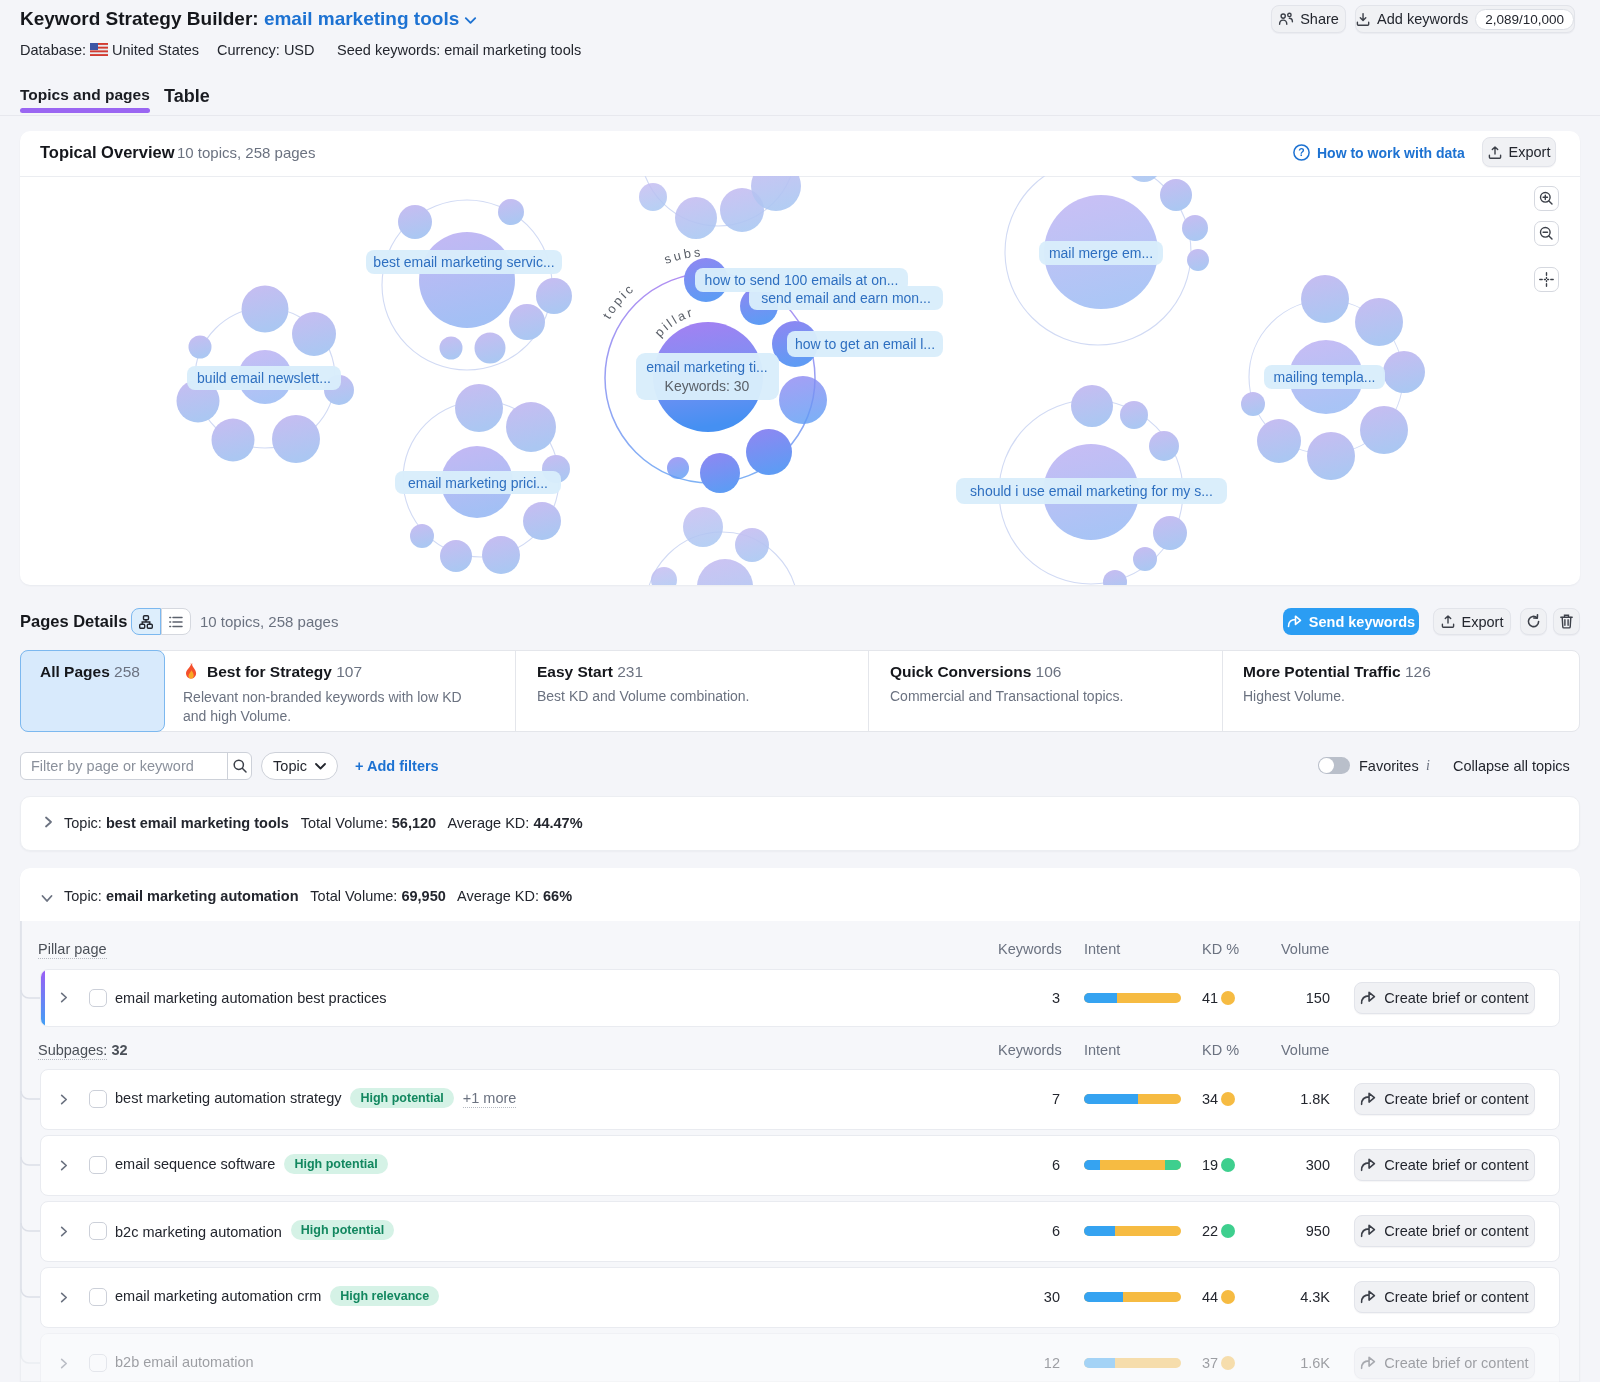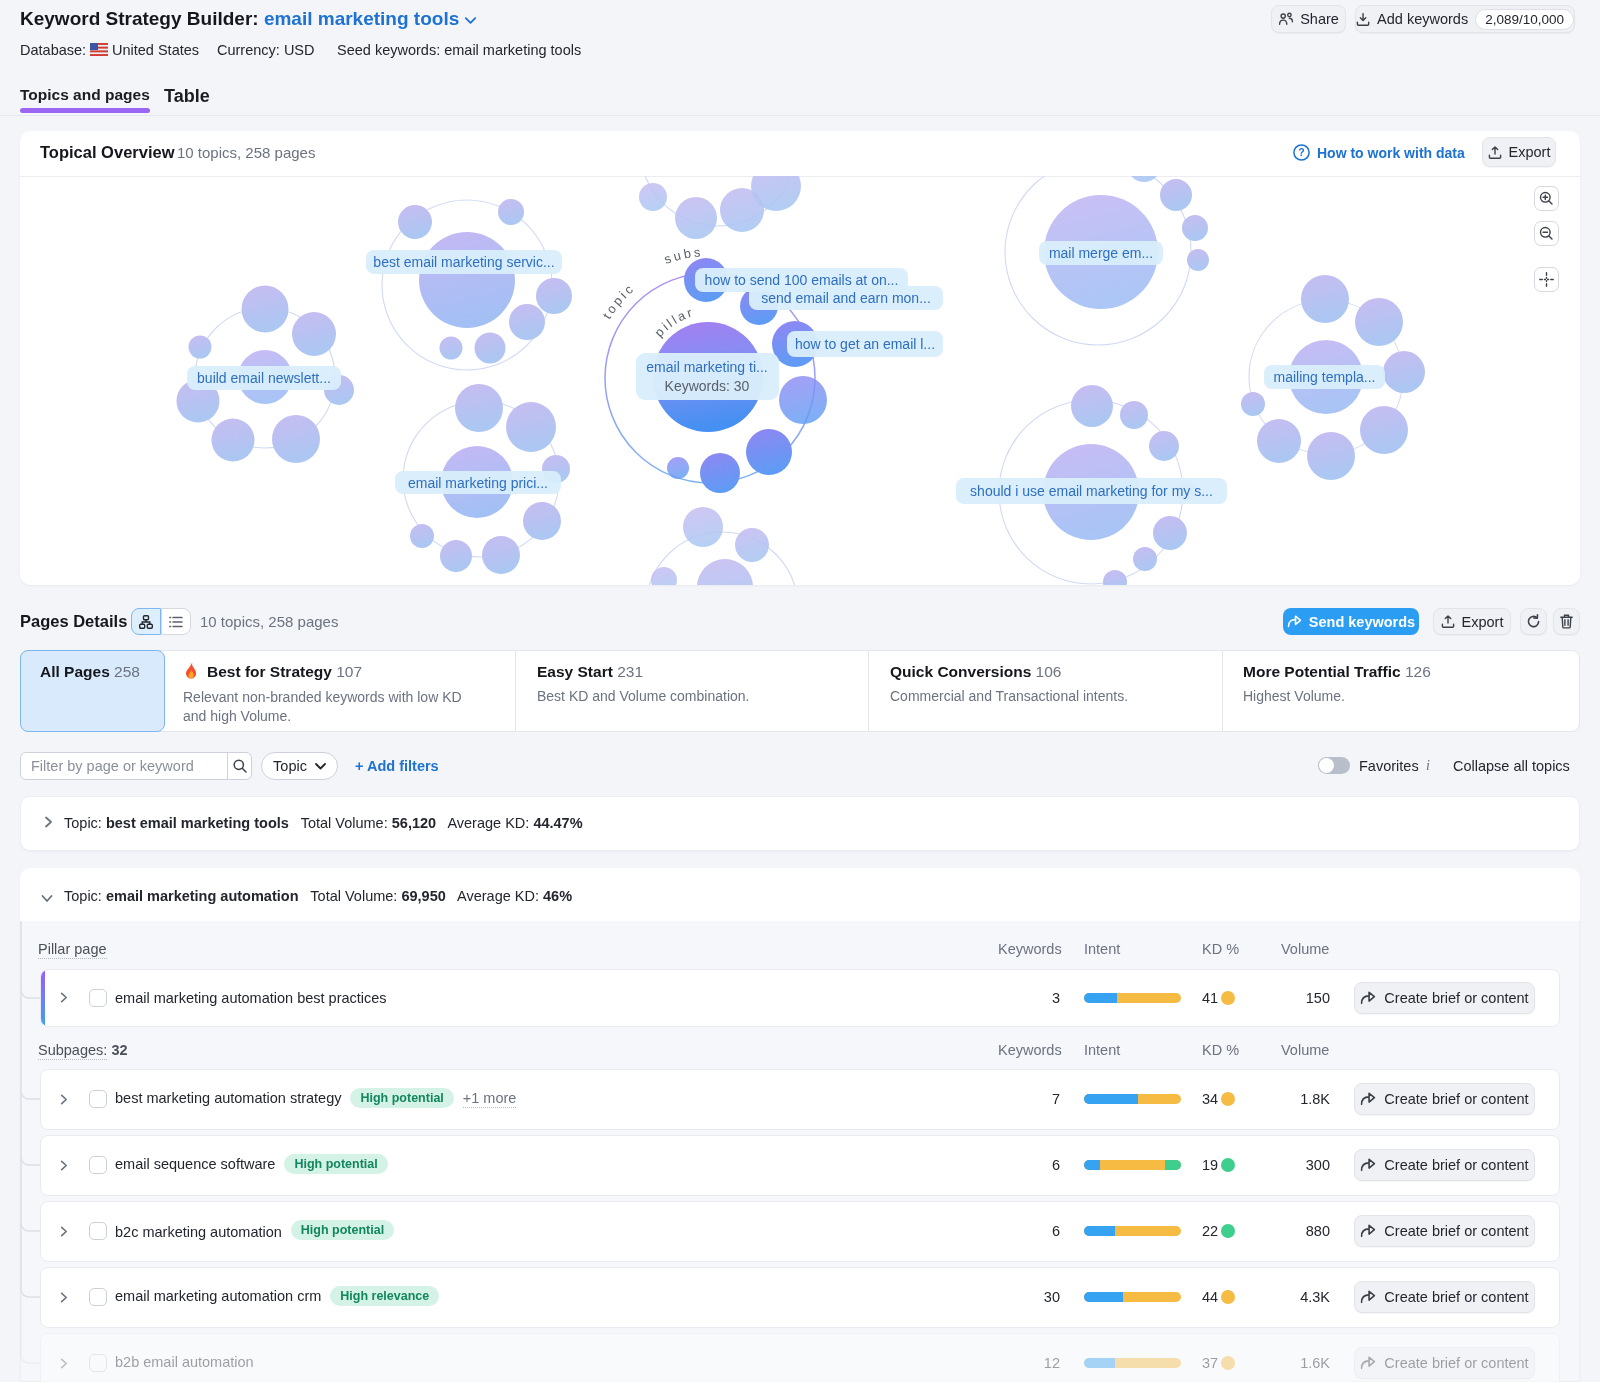--- a/index.html
+++ b/index.html
@@ -310,21 +310,21 @@
     <path d="M7.6 0.6 C8.2 3.2 7 4.6 5.6 6.2 C4.2 7.8 2.9 9.3 3 11.4 C3.15 14.4 5.4 16.6 8.1 16.6 C10.9 16.6 13 14.5 13.1 11.6 C13.2 9.2 11.9 7.4 10.8 5.9 C9.7 4.4 8.7 2.8 9.3 0.9 C8.6 1.3 8 2.2 7.8 3.4 C7.3 2.5 7.3 1.6 7.6 0.6 Z" fill="#f4502c"></path>
     <path d="M8.1 16.6 C6.5 16.6 5.4 15.3 5.5 13.7 C5.6 12.4 6.5 11.6 7.2 10.6 C7.7 9.9 8.1 9.1 8.2 8.2 C9.3 9.4 10.7 11.5 10.7 13.4 C10.7 15.2 9.6 16.6 8.1 16.6 Z" fill="#f9a825"></path>
   </svg>
 <div class="abs" style="left:207px; top:663px; font-size:15.5px; font-weight:bold; color:#15171c;">Best for Strategy <span style="font-weight:normal; color:#6b7280;">107</span></div>
 <div class="abs gray" style="left:183px; top:688px; font-size:14px; line-height:19px; width:300px;">Relevant non-branded keywords with low KD and high Volume.</div>
 
 <div class="abs" style="left:537px; top:663px; font-size:15.5px; font-weight:bold; color:#15171c;">Easy Start <span style="font-weight:normal; color:#6b7280;">231</span></div>
 <div class="abs gray" style="left:537px; top:688px; font-size:14px;">Best KD and Volume combination.</div>
 
 <div class="abs" style="left:890px; top:663px; font-size:15.5px; font-weight:bold; color:#15171c;">Quick Conversions <span style="font-weight:normal; color:#6b7280;">106</span></div>
-<div class="abs gray" style="left:890px; top:688px; font-size:14px;">Commercial and Transactional intents.</div>
+<div class="abs gray" style="left:890px; top:688px; font-size:14px;">Commercial and Transactional topics.</div>
 
 <div class="abs" style="left:1243px; top:663px; font-size:15.5px; font-weight:bold; color:#15171c;">More Potential Traffic <span style="font-weight:normal; color:#6b7280;">126</span></div>
 <div class="abs gray" style="left:1243px; top:688px; font-size:14px;">Highest Volume.</div>
 
 <div class="abs" style="left:20px; top:752px; width:232px; height:28px; background:#fff; border:1px solid #cdd1d9; border-radius:6px;"></div>
 <div class="abs gray" style="left:31px; top:758px; font-size:14.5px; color:#8a909b;">Filter by page or keyword</div>
 <div class="abs" style="left:227px; top:752px; width:1px; height:28px; background:#cdd1d9;"></div>
 <svg class="abs" style="left:233px; top:759px;" width="14" height="14" viewBox="0 0 14 14">
     <g fill="none" stroke="#3c4049" stroke-width="1.5" stroke-linecap="round">
       <circle cx="5.8" cy="5.8" r="4.6"></circle>
@@ -348,21 +348,21 @@
 <svg class="abs" style="left:42px; top:816px;" width="12" height="12" viewBox="0 0 12 12">
     <path d="M4 1.5 L9 6 L4 10.5" stroke="#6b7280" stroke-width="1.8" fill="none" stroke-linecap="round" stroke-linejoin="round"></path>
   </svg>
 <div class="abs" style="left:64px; top:815px; font-size:14.5px; color:#23262e;">Topic: <b>best email marketing tools</b>&nbsp;&nbsp; Total Volume: <b>56,120</b>&nbsp;&nbsp; Average KD: <b>44.47%</b></div>
 
 <div class="card abs" style="left:20px; top:868px; width:1560px; height:514px; border:1px solid #eceef2; border-radius:10px 10px 0 0; box-shadow:0 1px 2px rgba(20,30,60,0.04); background:#f6f7fa;"></div>
 <div class="abs" style="left:20px; top:868px; width:1560px; height:53px; background:#fff; border-radius:10px 10px 0 0;"></div>
 <svg class="abs" style="left:41px; top:892px;" width="12" height="12" viewBox="0 0 12 12">
     <path d="M1.5 4 L6 9 L10.5 4" stroke="#6b7280" stroke-width="1.8" fill="none" stroke-linecap="round" stroke-linejoin="round"></path>
   </svg>
-<div class="abs" style="left:64px; top:888px; font-size:14.5px; color:#23262e;">Topic: <b>email marketing automation</b>&nbsp;&nbsp; Total Volume: <b>69,950</b>&nbsp;&nbsp; Average KD: <b>46%</b></div>
+<div class="abs" style="left:64px; top:888px; font-size:14.5px; color:#23262e;">Topic: <b>email marketing automation</b>&nbsp;&nbsp; Total Volume: <b>69,950</b>&nbsp;&nbsp; Average KD: <b>66%</b></div>
 
 <svg class="abs" style="left:0px; top:921px;" width="60" height="461" viewBox="0 0 60 461">
   <g fill="none" stroke="#dcdfe7" stroke-width="1.5">
     <path d="M21 0 V69 a8 8 0 0 0 8 8 H40"></path>
     <path d="M21 69 V170 a8 8 0 0 0 8 8 H40"></path>
     <path d="M21 170 V236 a8 8 0 0 0 8 8 H40"></path>
     <path d="M21 236 V302 a8 8 0 0 0 8 8 H40"></path>
     <path d="M21 302 V368 a8 8 0 0 0 8 8 H40"></path>
   </g>
   <path d="M21 368 V434 a8 8 0 0 0 8 8 H40" fill="none" stroke="#dcdfe7" stroke-width="1.5" opacity="0.45"></path>
@@ -458,21 +458,21 @@
 <div class="abs" style="left:115px; top:1220px; display:flex; align-items:flex-end; gap:9px;">
   <span style="font-size:14.5px; color:#23262e;">b2c marketing automation</span>
   <span class="pill-green">High potential</span>
 </div>
 <div class="abs" style="left:1000px; top:1223px; width:60px; text-align:right; font-size:14.5px; color:#23262e;">6</div>
 <div class="abs" style="left:1084px; top:1226px; width:97px; height:10px; border-radius:5px; overflow:hidden; background:#f6bb42;">
     <div style="width:31px; height:10px; background:#35a3f1; float:left;"></div>
   </div>
 <div class="abs" style="left:1202px; top:1223px; font-size:14.5px; color:#23262e;">22</div>
 <div class="abs" style="left:1221px; top:1224px; width:14px; height:14px; border-radius:50%; background:#3ecf8e;"></div>
-<div class="abs" style="left:1270px; top:1223px; width:60px; text-align:right; font-size:14.5px; color:#23262e;">880</div>
+<div class="abs" style="left:1270px; top:1223px; width:60px; text-align:right; font-size:14.5px; color:#23262e;">950</div>
 <div class="btn cbc-btn" style="top:1215px; gap:8px; font-size:14.5px;">
   <svg width="16" height="14" viewBox="0 0 15 13">
       <path d="M1.5 11.5 C1.5 6.5 4.5 4.5 8.5 4.5 M8.5 4.5 V1.2 L13.5 5.3 L8.5 9.4 V4.5" fill="none" stroke="#3c4049" stroke-width="1.5" stroke-linecap="round" stroke-linejoin="round"></path>
     </svg>
   Create brief or content
 </div>
 
 <div class="rowcard" style="top:1267px; height:61px;"></div>
 <svg class="abs" style="left:58px; top:1292px;" width="11" height="11" viewBox="0 0 12 12">
     <path d="M4 1.5 L9 6 L4 10.5" stroke="#6b7280" stroke-width="1.8" fill="none" stroke-linecap="round" stroke-linejoin="round"></path>

